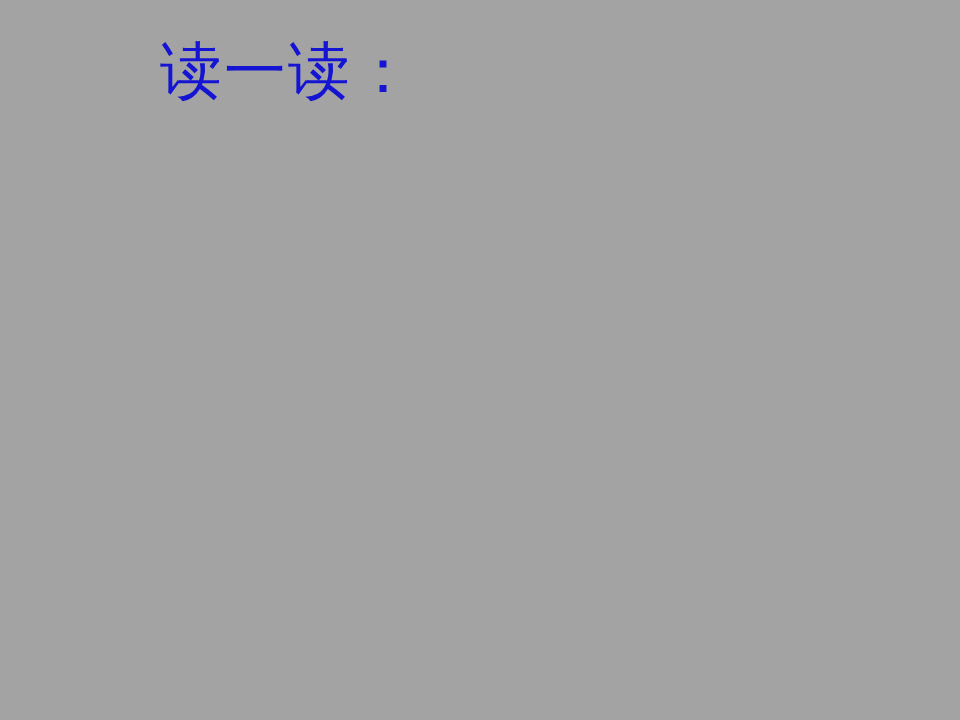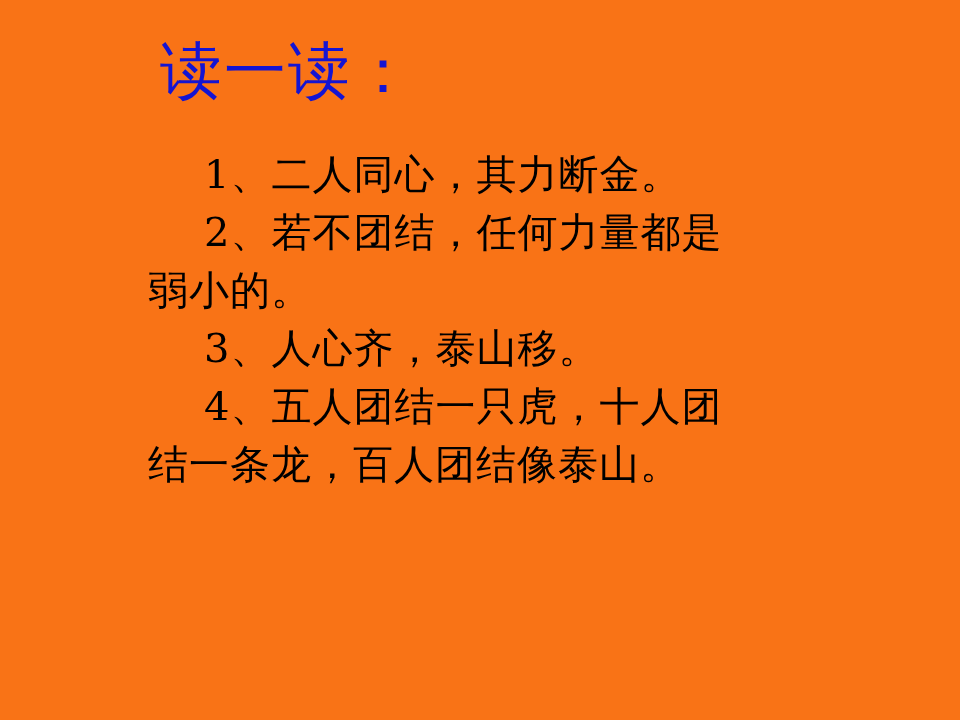--- a/index.html
+++ b/index.html
@@ -10,21 +10,21 @@
   body {
     width: 960px;
     height: 720px;
     overflow: hidden;
     font-family: "DejaVu Serif", "Liberation Serif", serif;
   }
   .slide {
     position: relative;
     width: 960px;
     height: 720px;
-    background: #f97316;
+    background: #a3a3a3;
   }
   .slide-title {
     position: absolute;
     left: 160px;
     top: 38px;
     font-size: 62px;
     line-height: 1.05;
     color: #1414d2;
     font-family: "DejaVu Serif", "Liberation Serif", serif;
     letter-spacing: 2px;
@@ -50,22 +50,14 @@
     text-indent: 56px;
   }
 </style>
 </head>
 <body>
 
 <div class="slide">
 
   <div class="slide-title">读一读：</div>
 
-  <div class="body-block">
-    <p class="body-line indent">1、二人同心，其力断金。</p>
-    <p class="body-line indent">2、若不团结，任何力量都是</p>
-    <p class="body-line">弱小的。</p>
-    <p class="body-line indent">3、人心齐，泰山移。</p>
-    <p class="body-line indent">4、五人团结一只虎，十人团</p>
-    <p class="body-line">结一条龙，百人团结像泰山。</p>
-  </div>
 
 </div>
 
 </body></html>

